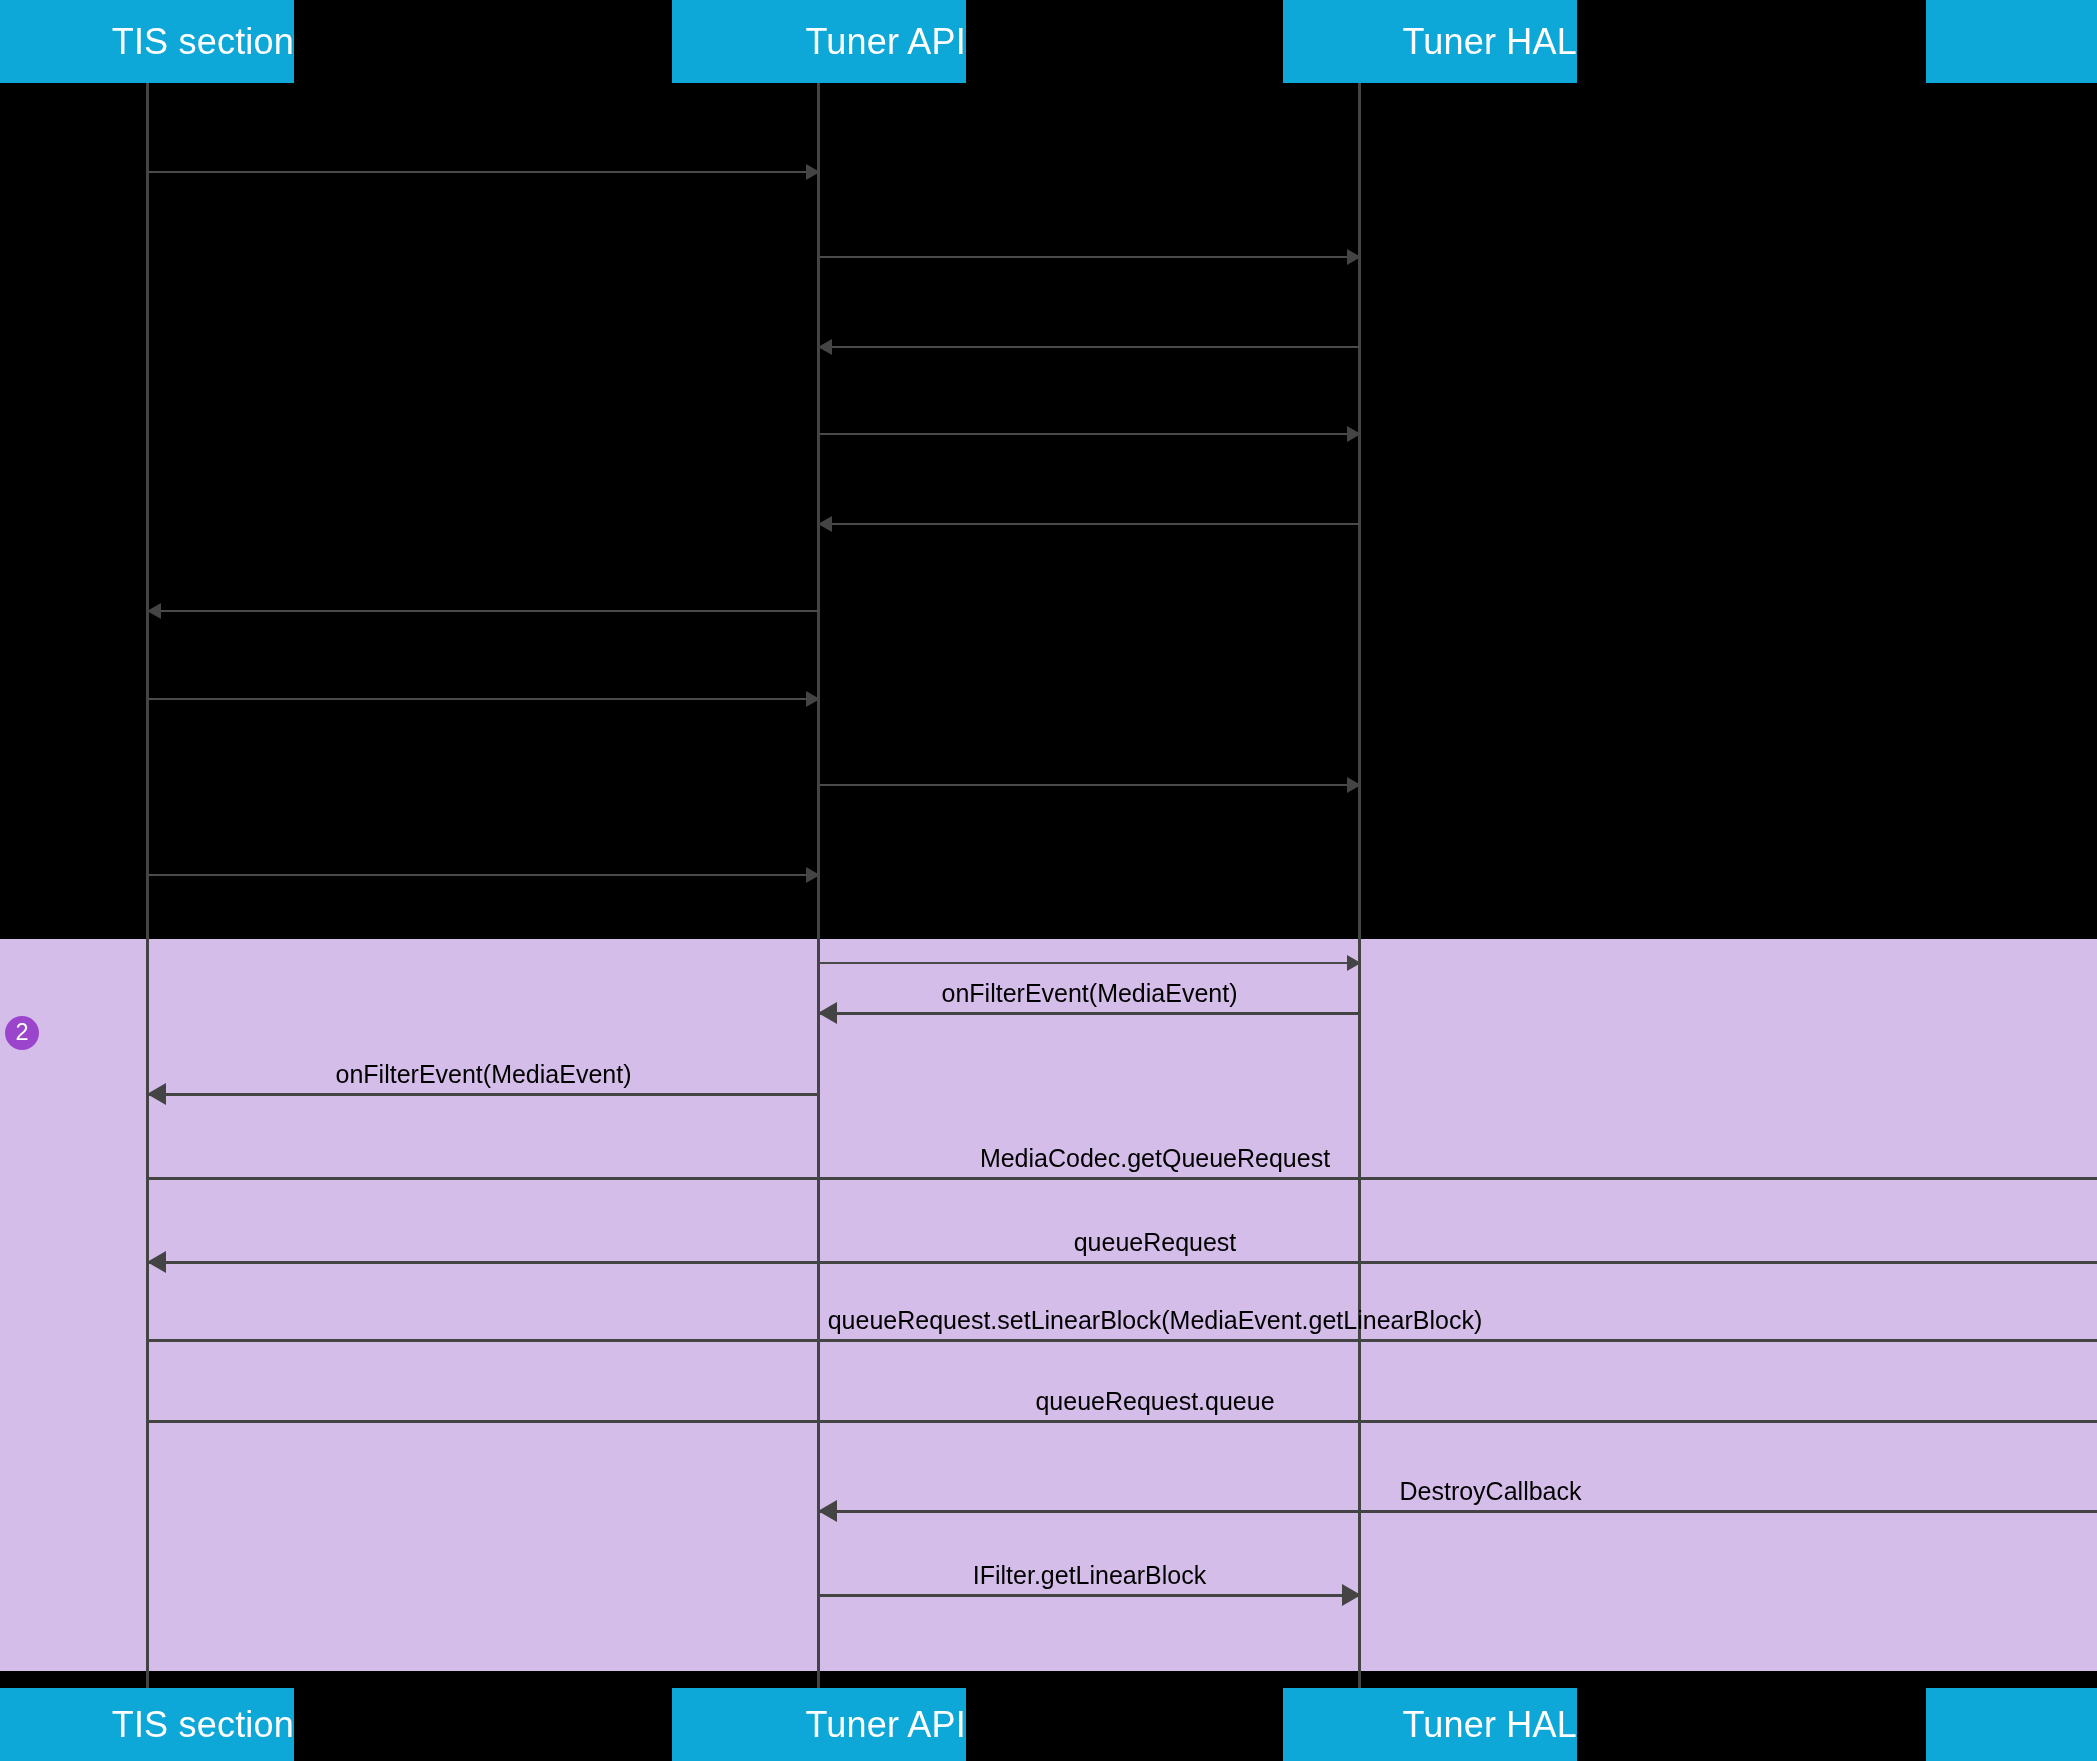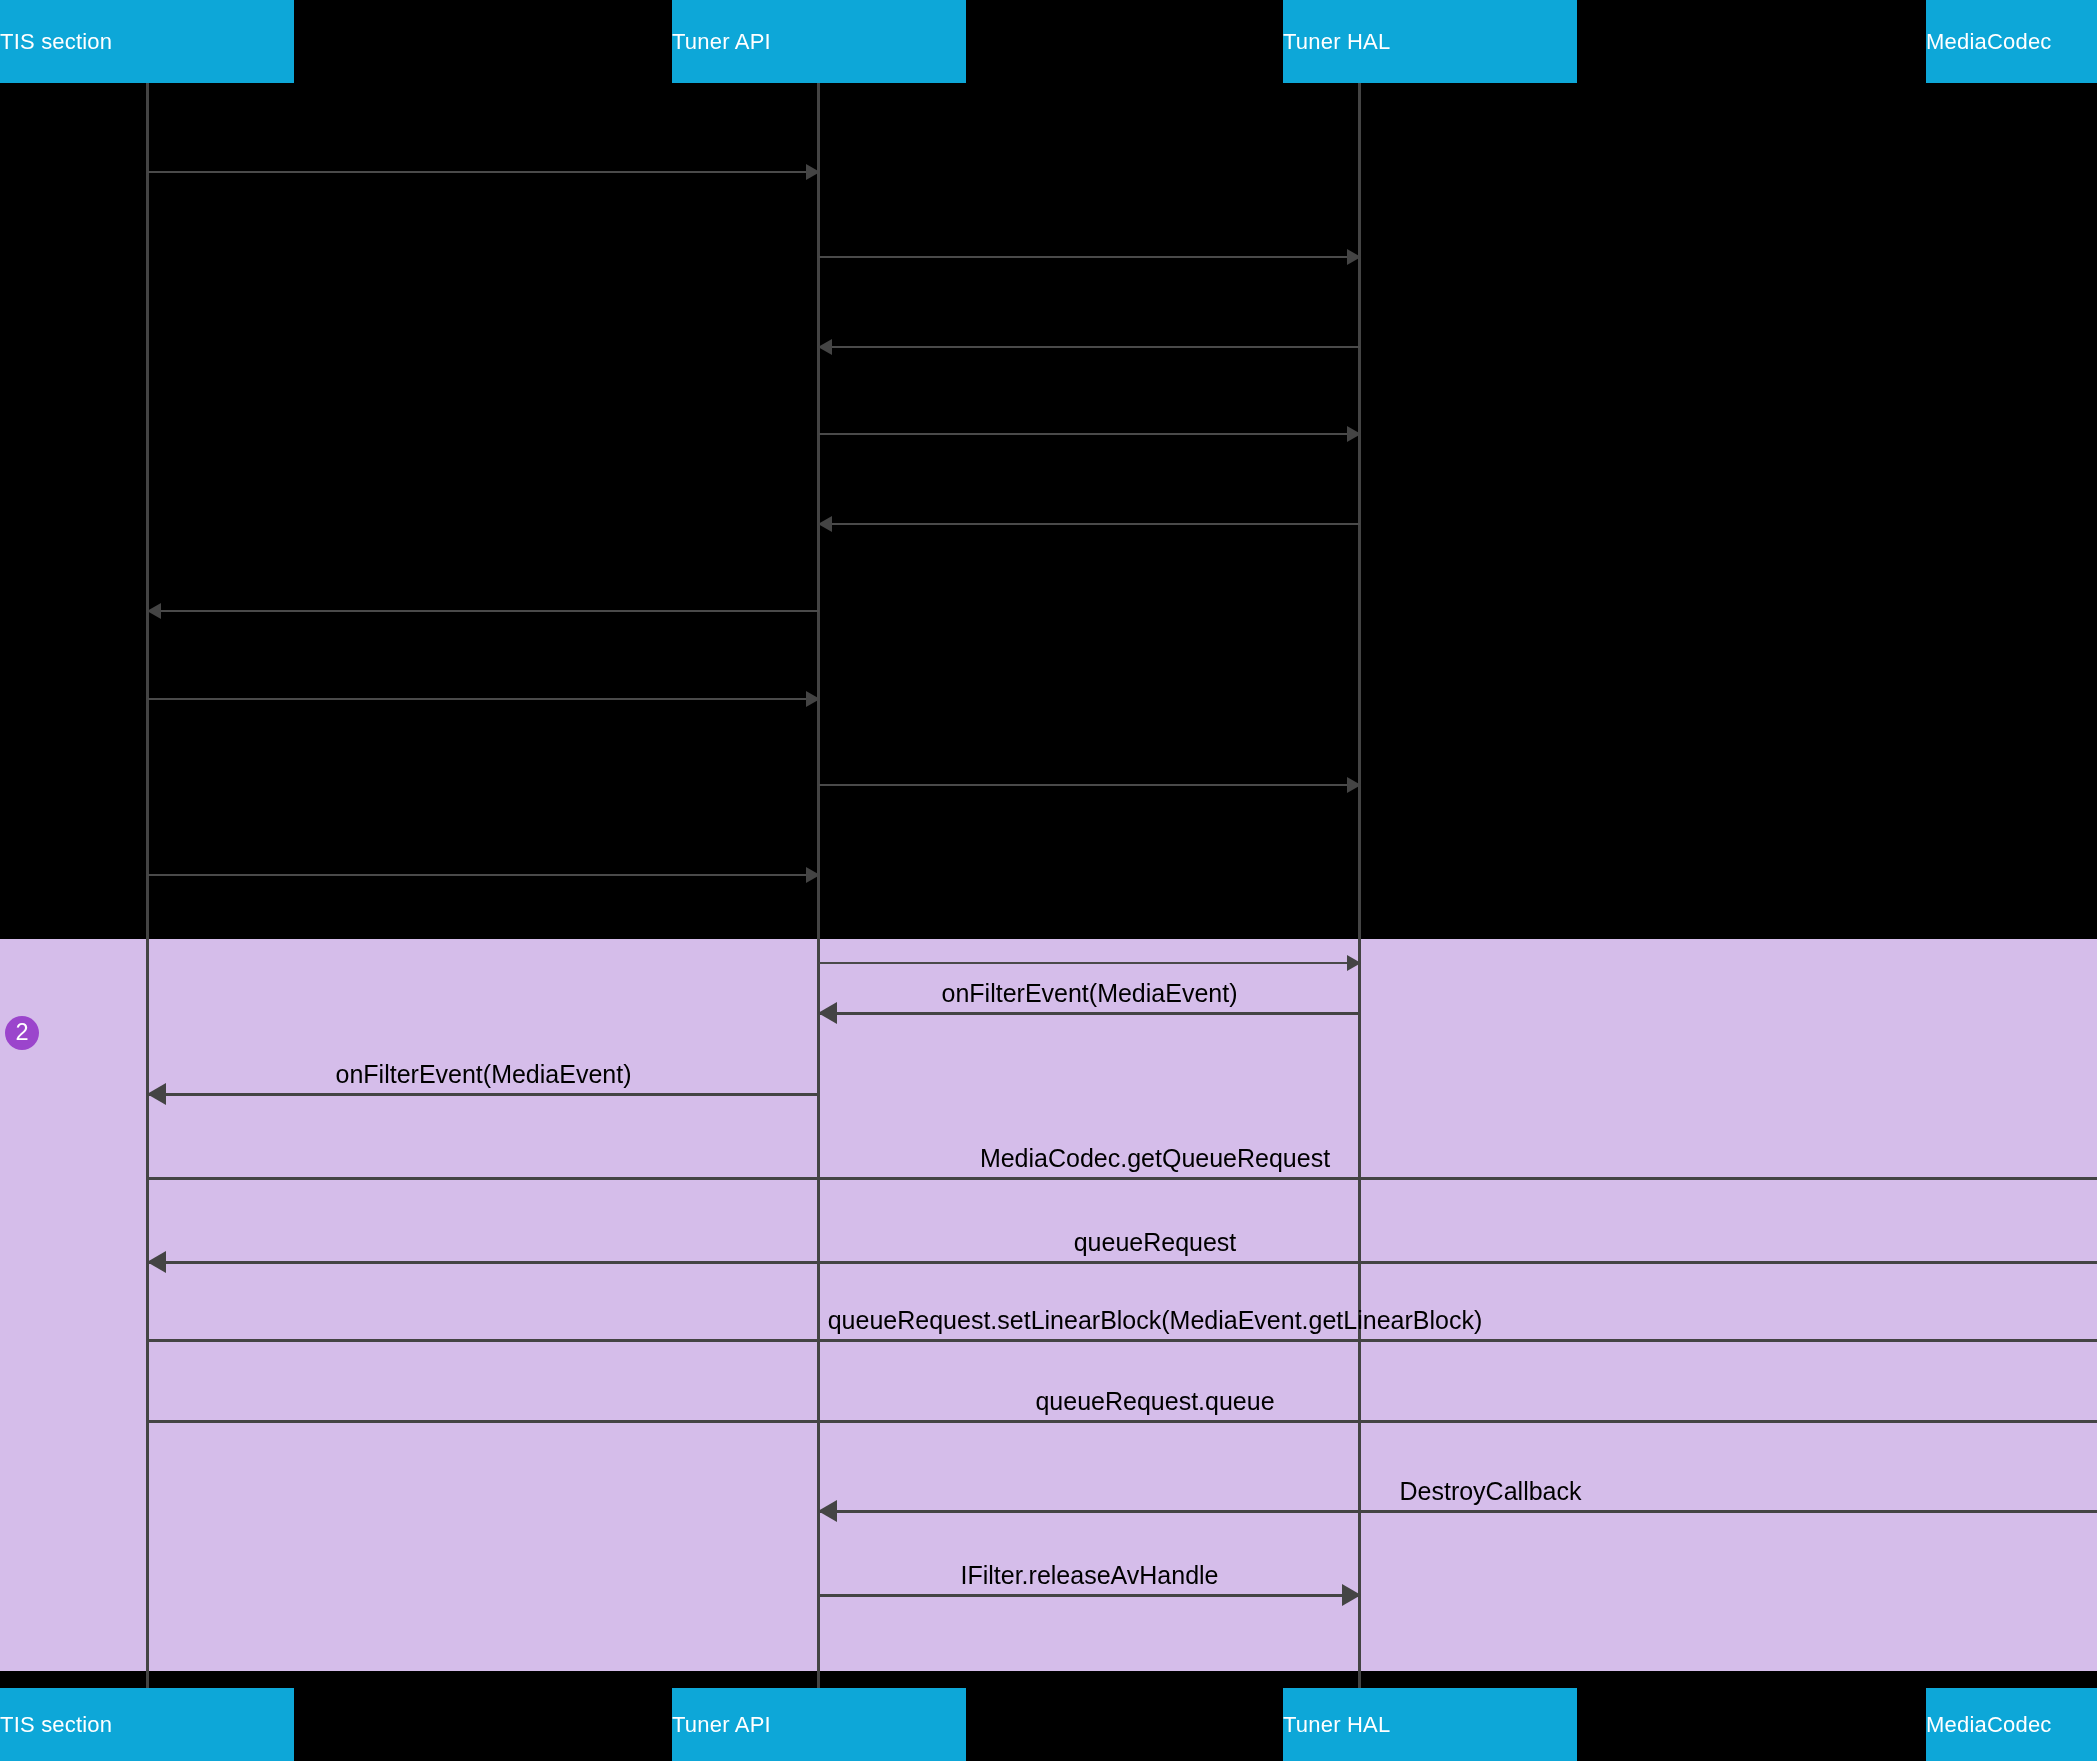--- a/index.html
+++ b/index.html
@@ -16,22 +16,22 @@
     left:0;
     background:#D5BDEA;
   }
   
   .participant-box{
     position:absolute;
     background:#0DA7D8;
     color:#FFFFFF;
     display:flex;
     align-items:center;
-    justify-content:flex-start;
-    font-size:22px;
+    justify-content:flex-end;
+    font-size:36px;
     letter-spacing:0.2px;
     white-space:nowrap;
     box-sizing:border-box;
   }
   
   .lifeline{
     position:absolute;
     width:3.4px;
     background:#444444;
   }
@@ -173,21 +173,21 @@
         <div class="label" style="color: rgb(0, 0, 0);">queueRequest.queue</div>
       </div>
       <div class="msg to-left" style="left: 819px; width: 1343px; top: 1510px;">
         <div class="line"></div>
         <div class="head"></div>
         <div class="label" style="color: rgb(0, 0, 0);">DestroyCallback</div>
       </div>
       <div class="msg to-right" style="left: 819px; width: 541px; top: 1594px;">
         <div class="line"></div>
         <div class="head"></div>
-        <div class="label" style="color: rgb(0, 0, 0);">IFilter.releaseAvHandle</div>
+        <div class="label" style="color: rgb(0, 0, 0);">IFilter.getLinearBlock</div>
       </div>
     </div>
 
   <div id="header-boxes">
       <div class="participant-box" style="left: 0px; width: 294px; top: 0px; height: 83px; background: rgb(13, 167, 216);">
         <span style="color: rgb(255, 255, 255);">TIS section</span>
       </div>
       <div class="participant-box" style="left: 672px; width: 294px; top: 0px; height: 83px; background: rgb(13, 167, 216);">
         <span style="color: rgb(255, 255, 255);">Tuner API</span>
       </div>

